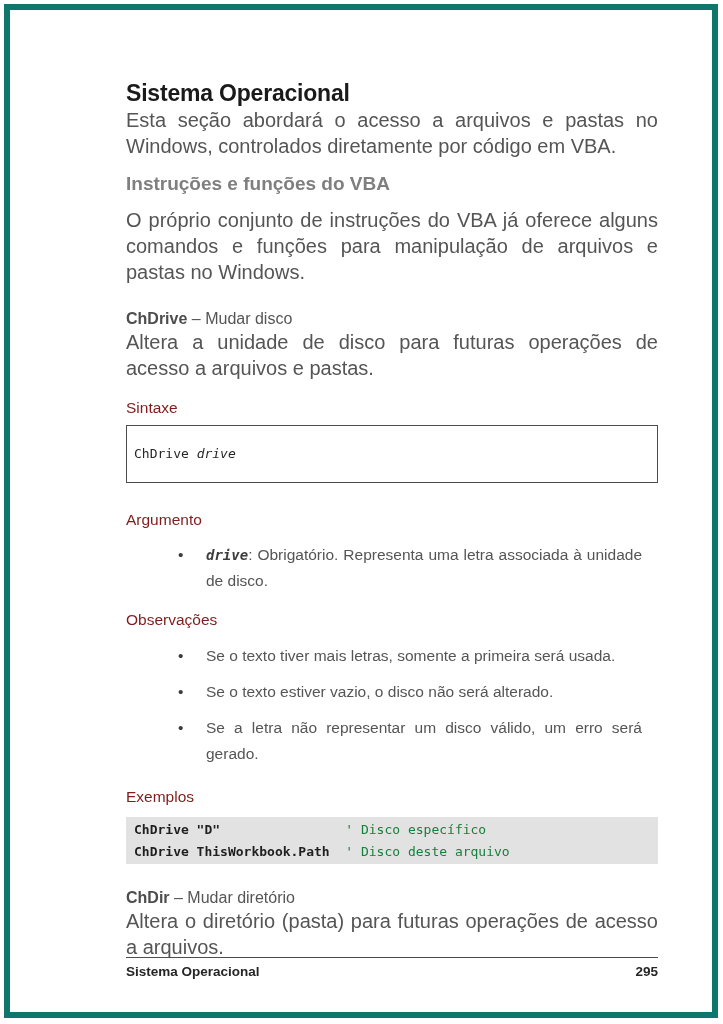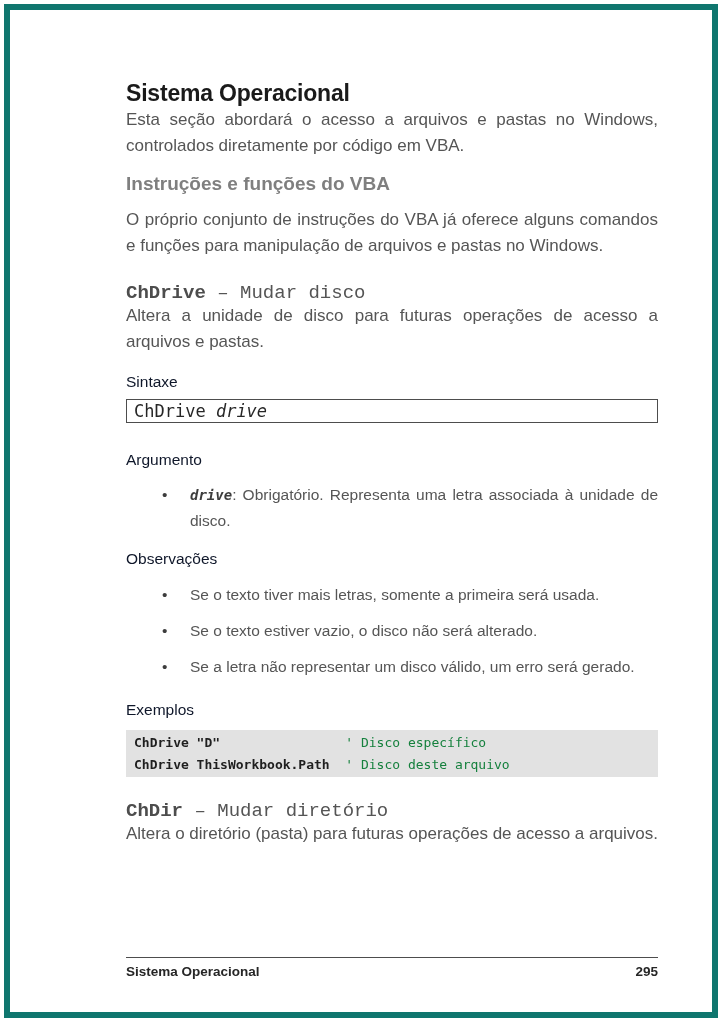--- a/index.html
+++ b/index.html
@@ -24,67 +24,66 @@
   h1.doc-title {
     margin: 0;
     font-size: 23px;
     line-height: 27px;
     font-weight: bold;
     letter-spacing: -0.2px;
     color: #1a1a1a;
   }
   p.body {
     margin: 0;
-    font-size: 17px;
+    font-size: 20px;
     line-height: 26px;
     text-align: justify;
     color: #555555;
   }
   .intro { margin-top: 29px; }
   h2.section-heading {
     margin: 13px 0 12px 0;
     font-size: 19px;
     line-height: 23px;
     font-weight: bold;
     color: #7f7f7f;
   }
   .section-body { margin-top: 9px; }
   h3.cmd-heading {
     margin: 24px 0 0 0;
-    font-size: 19px;
+    font-size: 16px;
     line-height: 20px;
     font-weight: normal;
     color: #555555;
-    font-family: Liberation Mono, monospace;
   }
   h3.cmd-heading strong { font-weight: bold; color: #4d4d4d; }
   .cmd-desc { margin-top: 12px; }
   .label {
     margin: 17px 0 0 0;
     font-size: 15.5px;
     line-height: 20px;
-    color: #0f172a;
+    color: #7f1d1d;
   }
   .label-argument { margin-top: 27px; }
   .label-notes { margin-top: 15px; }
   .label-examples { margin-top: 20px; }
   .syntax-box {
     margin-top: 7px;
     border: 1px solid #4d4d4d;
-    padding: 3px 7px;
+    padding: 20px 7px;
     font-family: "DejaVu Sans Mono", monospace;
-    font-size: 17px;
+    font-size: 13px;
     line-height: 16px;
     color: #262626;
     background: #ffffff;
   }
   .syntax-box .arg { font-style: italic; }
   ul.bullets {
     list-style: none;
-    margin: 0; padding: 0;
+    margin: 16px; padding: 0;
   }
   ul.arg-list { margin-top: 12px; }
   ul.note-list { margin-top: 13px; }
   ul.bullets li {
     position: relative;
     padding-left: 64px;
     font-size: 15.5px;
     line-height: 26px;
     text-align: justify;
     color: #555555;

